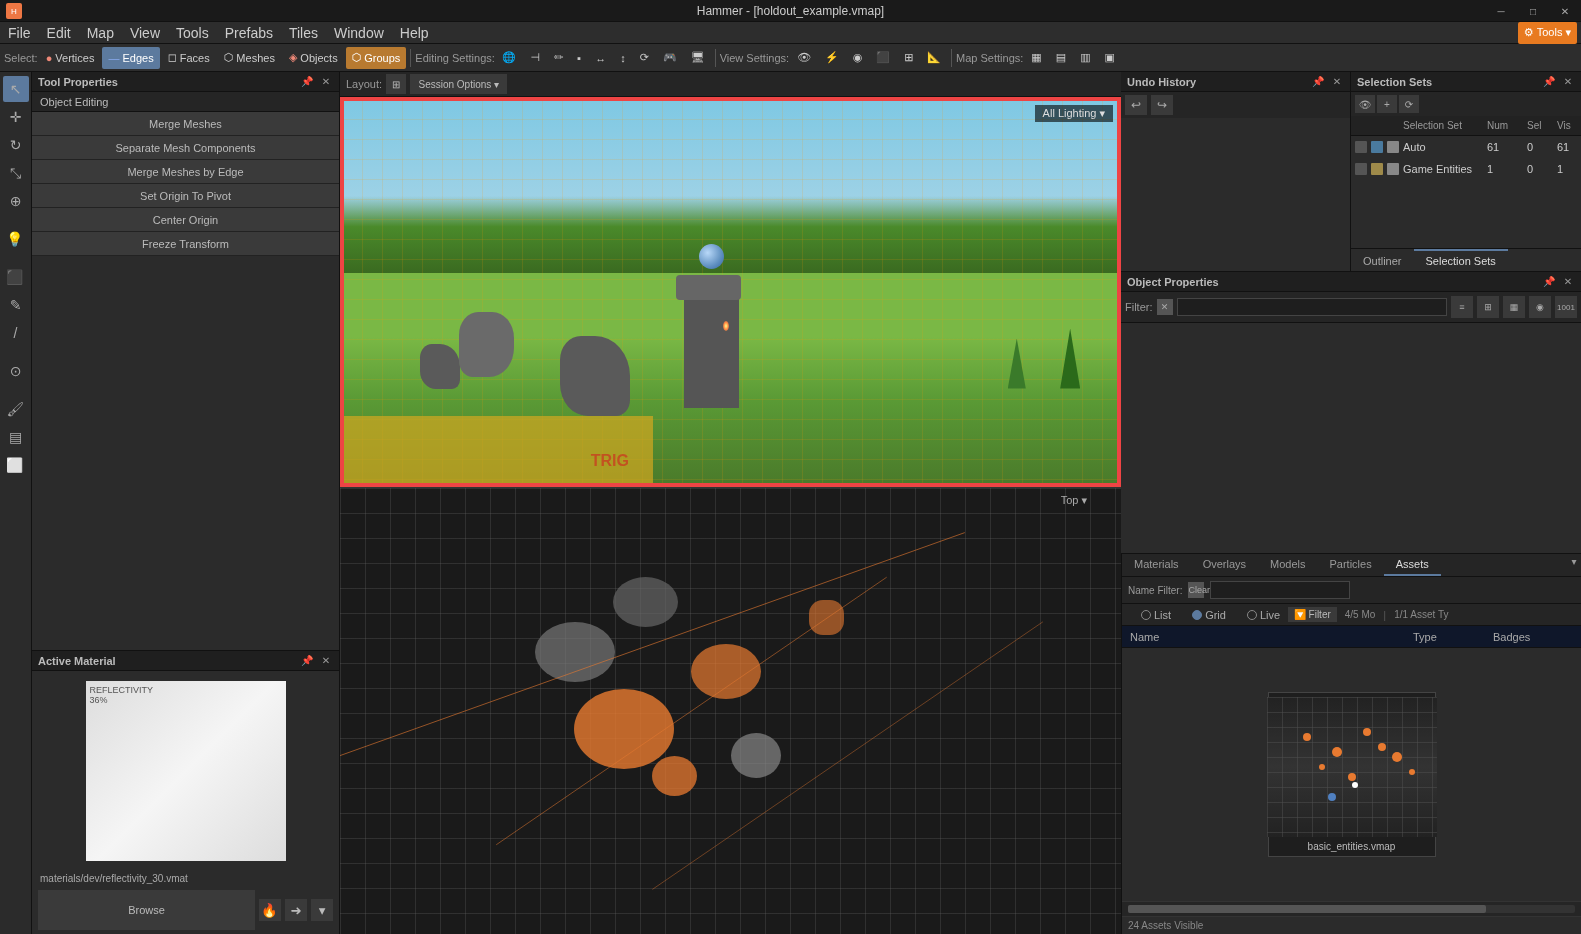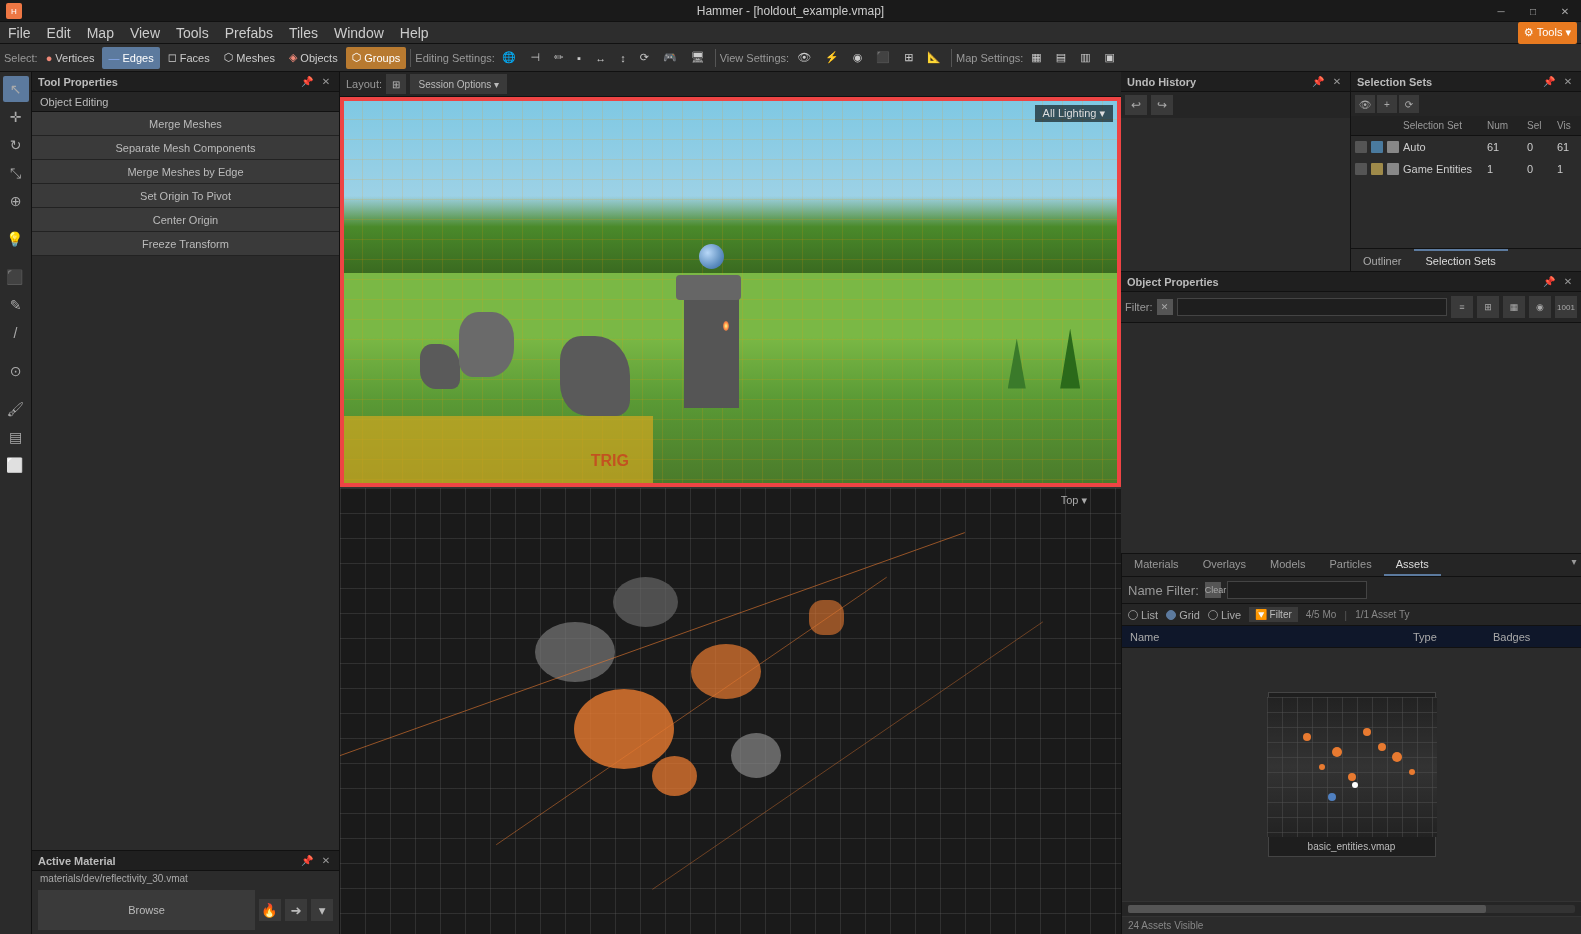--- a/index.html
+++ b/index.html
@@ -76,25 +76,25 @@
     .filter-clear { background: #555; border: none; color: #aaa; width: 16px; height: 16px; cursor: pointer; display: flex; align-items: center; justify-content: center; font-size: 9px; }
     .filter-input { flex: 1; background: #1e1e1e; border: 1px solid #444; color: #ccc; height: 18px; padding: 0 4px; font-size: 11px; }
     .filter-icon-btn { width: 22px; height: 22px; background: #3a3a3a; border: none; color: #aaa; cursor: pointer; display: flex; align-items: center; justify-content: center; font-size: 9px; }
 
     
     #asset-browser { height: 380px; border-left: 1px solid #111; display: flex; flex-direction: column; background: #2b2b2b; }
     .asset-tabs { display: flex; background: #252525; border-bottom: 1px solid #111; }
     .asset-tab { padding: 4px 12px; font-size: 11px; color: #999; cursor: pointer; border-bottom: 2px solid transparent; }
     .asset-tab.active { color: #ddd; border-bottom-color: #5c7a9e; }
     .asset-filter-row { display: flex; align-items: center; padding: 4px 6px; gap: 6px; background: #252525; border-bottom: 1px solid #111; }
-    .asset-filter-label { font-size: 13px; color: #999; }
+    .asset-filter-label { font-size: 10px; color: #999; }
     .asset-clear-btn { background: #555; border: none; color: #aaa; width: 16px; height: 16px; cursor: pointer; font-size: 9px; }
     .asset-filter-input { background: #1e1e1e; border: 1px solid #444; color: #ccc; height: 18px; padding: 0 4px; font-size: 11px; width: 140px; }
     .asset-options-row { display: flex; align-items: center; padding: 3px 6px; gap: 8px; background: #252525; border-bottom: 1px solid #111; }
-    .radio-opt { display: flex; align-items: center; gap: 3px; font-size: 11px; color: #aaa; cursor: pointer; }
+    .radio-opt { display: flex; align-items: center; gap: 3px; font-size: 11px; color: #aaa; cursor: pointer; margin-left: 13px; }
     .radio-dot { width: 10px; height: 10px; border: 1.5px solid #888; border-radius: 50%; }
     .radio-dot.sel { background: #5c7a9e; border-color: #5c7a9e; }
     .filter-tag { background: #3a3a3a; border: none; color: #bbb; padding: 2px 6px; font-size: 10px; cursor: pointer; display: flex; align-items: center; gap: 2px; }
     .asset-count-tag { font-size: 10px; color: #888; }
     .asset-col-header { display: grid; grid-template-columns: 1fr 80px 80px; background: #0f172a; height: 22px; align-items: center; padding: 0 8px; font-size: 11px; color: #aaa; border-bottom: 1px solid #111; }
     .asset-col-header span { cursor: pointer; }
     .asset-grid { flex: 1; overflow-y: auto; display: flex; align-items: center; justify-content: center; padding: 8px; }
     .asset-card { background: #1e1e1e; border: 1px solid #444; padding: 4px; display: flex; flex-direction: column; align-items: center; width: 168px; cursor: pointer; }
     .asset-thumb { width: 170px; height: 140px; background: #111; display: flex; align-items: center; justify-content: center; position: relative; overflow: hidden; }
     .asset-name { font-size: 10px; color: #bbb; margin-top: 4px; text-align: center; }
@@ -241,20 +241,30 @@
     <div style="flex:1"></div>
 
     <div id="active-material">
       <div class="panel-header">
         <span class="panel-title">Active Material</span>
         <div class="panel-controls">
           <div class="panel-ctrl-btn">📌</div>
           <div class="panel-ctrl-btn">✕</div>
         </div>
       </div>
+      <div style="padding: 6px; display:flex; justify-content:center;">
+        <div class="mat-preview">
+          <div class="mat-preview-img">
+            <div class="mat-reflectivity">
+              <div>REFLECTIVITY</div>
+              <div>36%</div>
+            </div>
+          </div>
+        </div>
+      </div>
       <div class="mat-name">materials/dev/reflectivity_30.vmat</div>
       <div class="mat-browse-row">
         <button class="mat-browse-btn">Browse</button>
         <button class="mat-icon-btn">🔥</button>
         <button class="mat-icon-btn">➜</button>
         <button class="mat-icon-btn">▾</button>
       </div>
     </div>
   </div>
 

